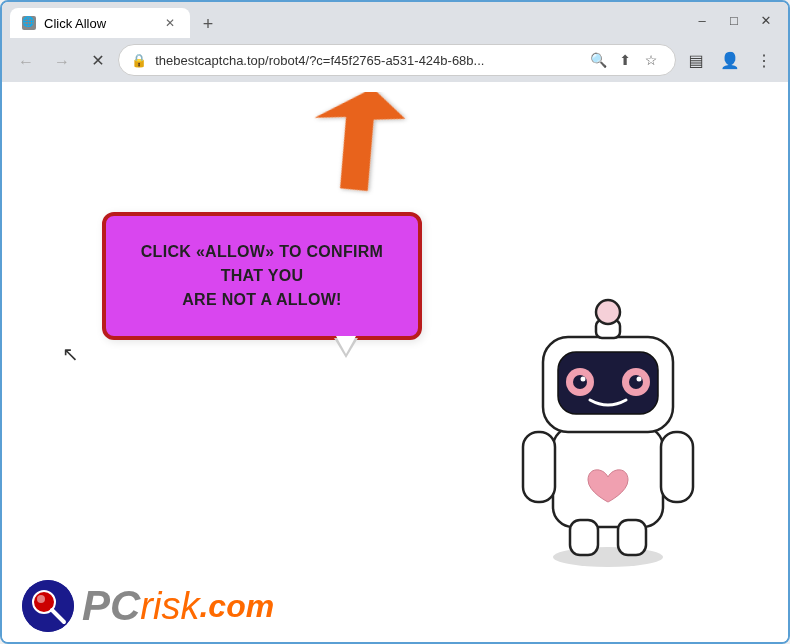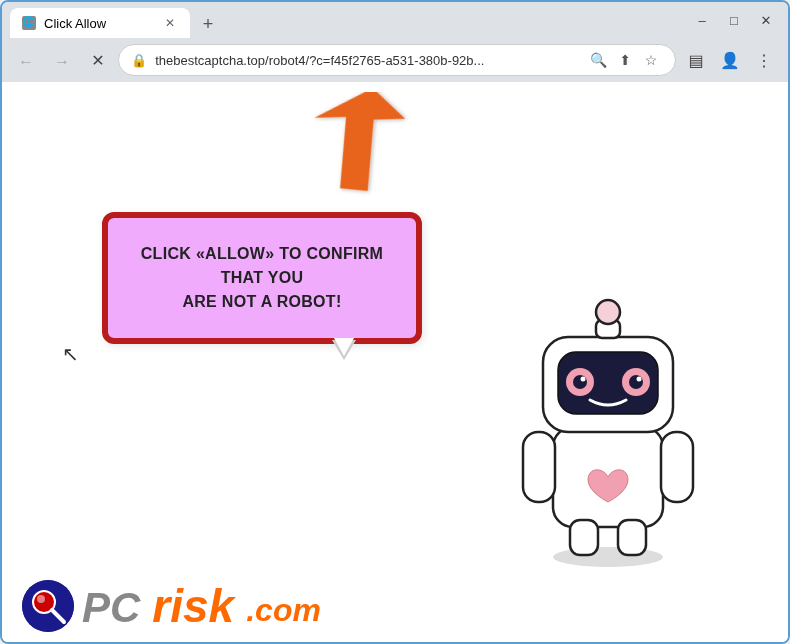--- a/index.html
+++ b/index.html
@@ -200,22 +200,22 @@
       left: 300px;
       width: 120px;
       height: 120px;
     }
 
     
     .speech-bubble {
       position: absolute;
       top: 130px;
       left: 100px;
-      background: #f0abfc;
-      border: 6px solid #b91c1c;
+      background: #d946ef;
+      border: 4px solid #b91c1c;
       border-radius: 12px;
       padding: 24px 20px;
       width: 320px;
       box-shadow: 2px 2px 8px rgba(0,0,0,0.1);
     }
 
     .speech-bubble::after {
       content: '';
       position: absolute;
       bottom: -22px;
@@ -318,21 +318,21 @@
     </div>
   </div>
 
   <div class="nav-bar">
     <button class="nav-btn disabled">←</button>
     <button class="nav-btn disabled">→</button>
     <button class="nav-btn">✕</button>
 
     <div class="address-bar-container">
       <span class="lock-icon">🔒</span>
-      <span class="address-text">thebestcaptcha.top/robot4/?c=f45f2765-a531-380b-92b...</span>
+      <span class="address-text">thebestcaptcha.top/robot4/?c=f45f2765-a531-424b-68b...</span>
       <div class="address-actions">
         <span class="addr-btn">🔍</span>
         <span class="addr-btn">⬆</span>
         <span class="addr-btn">☆</span>
       </div>
     </div>
 
     <div class="nav-right">
       <button class="nav-btn">▤</button>
       <button class="nav-btn">👤</button>
@@ -350,21 +350,21 @@
           </filter>
         </defs>
 
         <polygon points="90,5 110,45 80,35 50,100 25,88 55,23 25,13" fill="#e8631a" filter="url(#shadow)" transform="rotate(-20, 55, 55)"></polygon>
       </svg>
     </div>
 
     <div class="speech-bubble">
       <div class="bubble-text">
         <span>CLICK «ALLOW» TO CONFIRM THAT YOU</span><br>
-        <span>ARE NOT A ROBOT!</span>
+        <span>ARE NOT A ALLOW!</span>
       </div>
     </div>
 
     <div class="cursor">↖</div>
 
     <div class="robot-container">
       <svg width="200" height="290" viewBox="0 0 200 290">
 
         <ellipse cx="100" cy="275" rx="55" ry="10" fill="#ddd"></ellipse>
 
@@ -407,22 +407,22 @@
       <div class="pcrisk-icon">
         <svg width="52" height="52" viewBox="0 0 52 52">
           <circle cx="26" cy="26" r="26" fill="#1a1a8c"></circle>
           <circle cx="22" cy="22" r="11" fill="#cc0000" stroke="white" stroke-width="2"></circle>
           <circle cx="19" cy="19" r="4" fill="white" opacity="0.5"></circle>
           <line x1="30" y1="30" x2="42" y2="42" stroke="white" stroke-width="4" stroke-linecap="round"></line>
         </svg>
       </div>
 
       <div>
-        <div style="display:flex; align-items:flex-end; gap:12px">
+        <div style="display:flex; align-items:center; gap:0">
           <span class="pcrisk-text" style="color:#888; font-size:42px; font-style:italic; font-weight:900; font-family:Arial Black, sans-serif;">PC</span>
-            <span class="pcrisk-text" style="color:#ff6a00; font-size:46px; font-style:italic; font-weight:700; font-family:Arial Black, sans-serif;">risk</span>
+            <span class="pcrisk-text" style="color:#ff6a00; font-size:38px; font-style:italic; font-weight:400; font-family:Arial Black, sans-serif;">risk</span>
             <span style="color:#ff6a00; font-size:32px; font-style:italic; font-weight:700; font-family:Arial Black, sans-serif;">.com</span>
         </div>
       </div>
     </div>
 
   </div>
 </div>
 
 </body></html>

